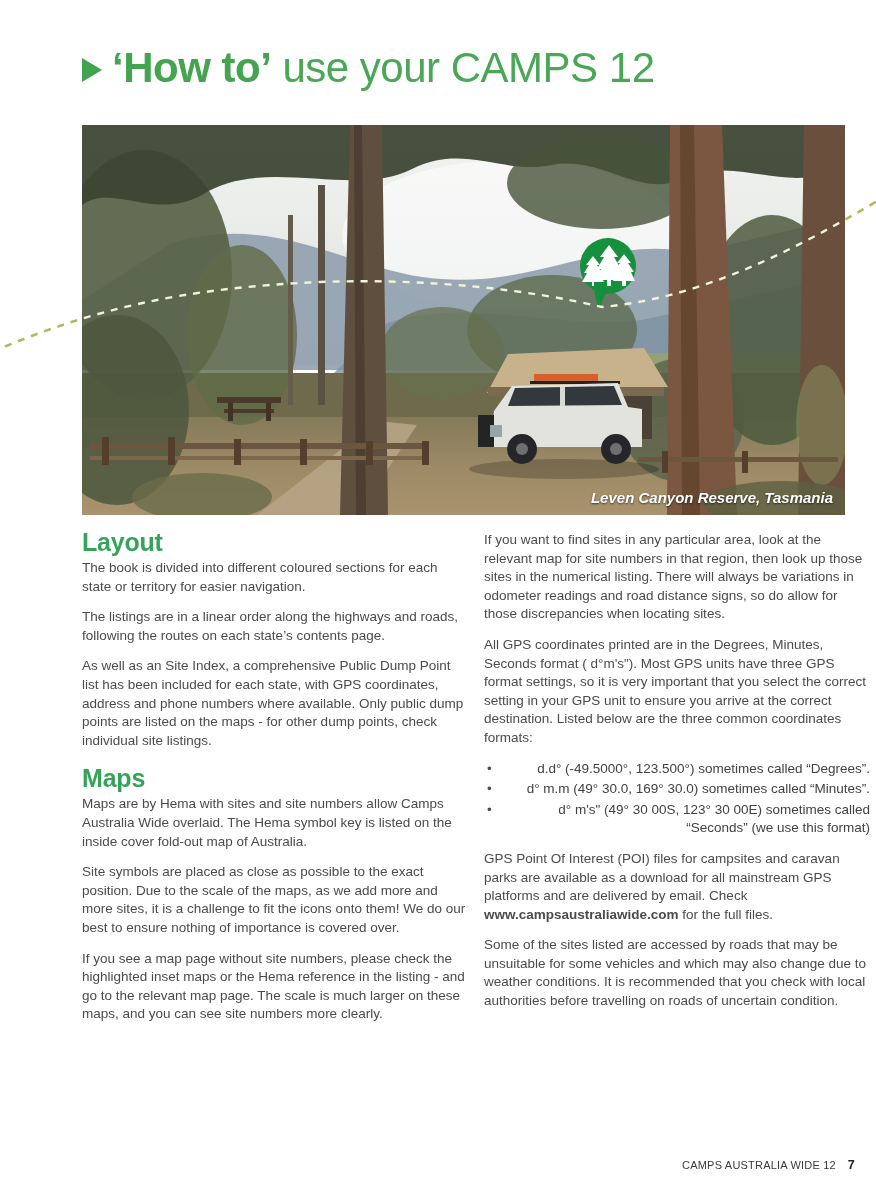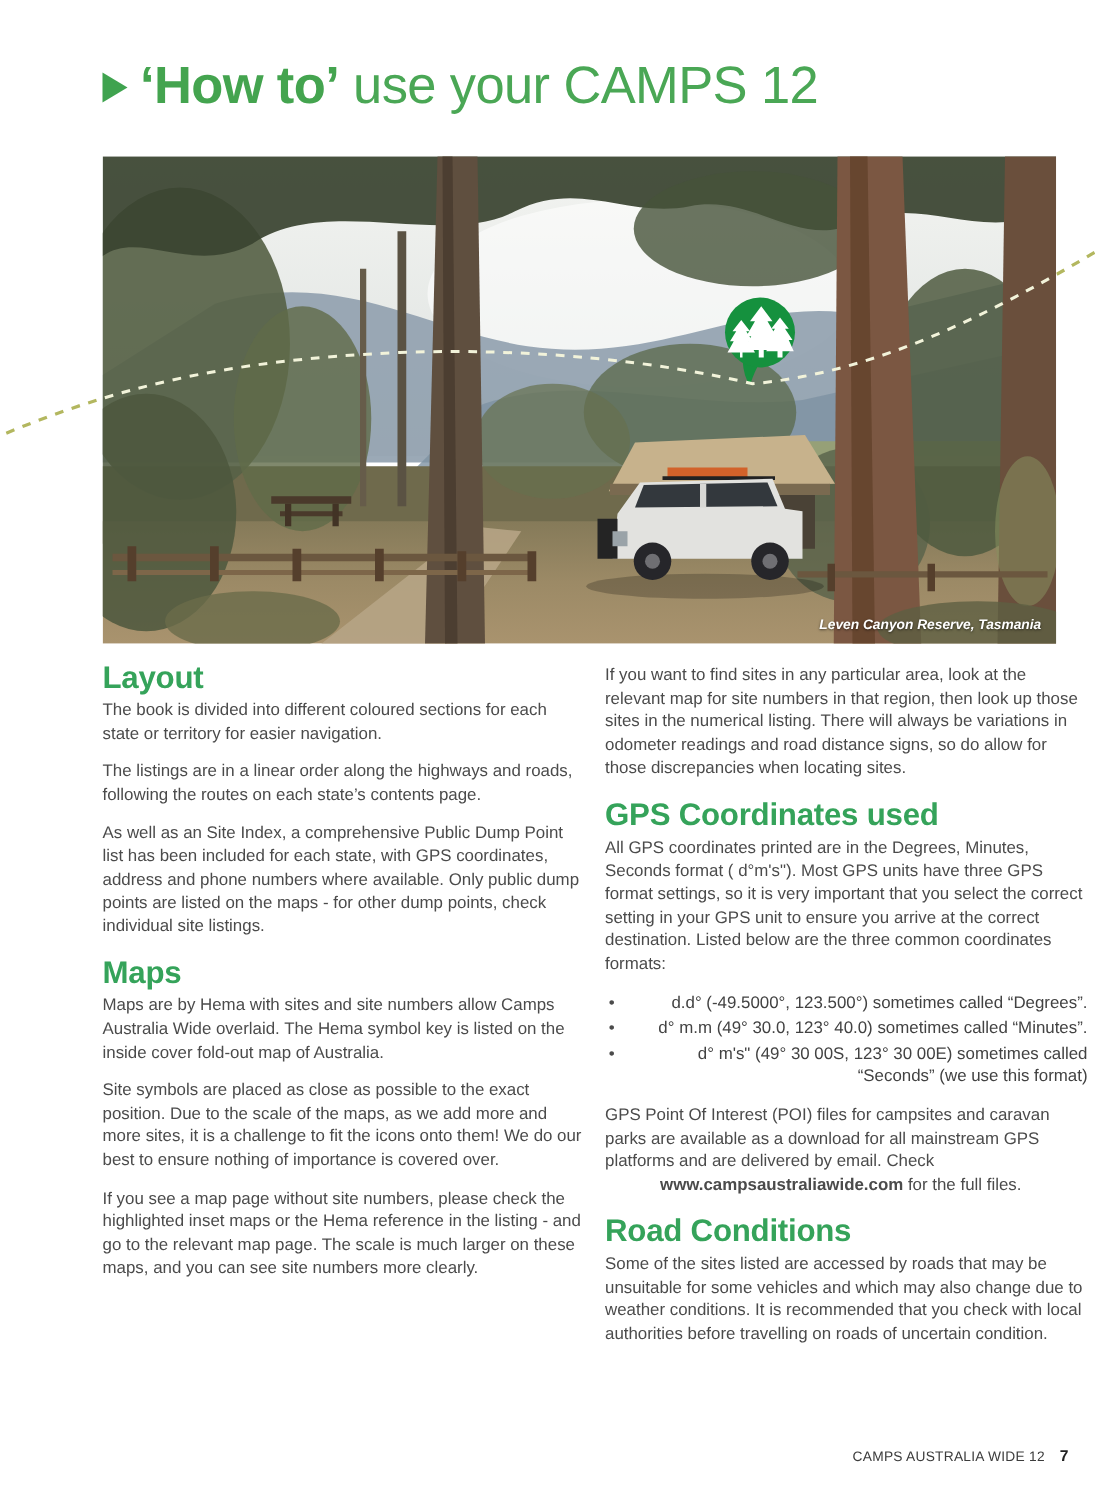--- a/index.html
+++ b/index.html
@@ -11,37 +11,37 @@
   .title-row { position:absolute; left:82px; top:44px; display:flex; align-items:center; }
   .tri { width:0; height:0; border-left:20px solid #3fa34f; border-top:12px solid transparent;
          border-bottom:12px solid transparent; margin-right:10px; margin-top:4px; }
   .title { font-size:42px; color:#44a44f; letter-spacing:-0.5px; white-space:nowrap; }
   .title .bold { font-weight:bold; }
   .title .light { font-weight:normal; color:#4aa755; }
 
   
   .photo { position:absolute; left:82px; top:125px; width:763px; height:390px; overflow:hidden; z-index:1; }
   .photo svg { display:block; }
-  .caption { position:absolute; right:12px; bottom:9px; color:#ffffff; font-size:11px;
+  .caption { position:absolute; right:12px; bottom:9px; color:#ffffff; font-size:15px;
              font-style:italic; font-weight:bold; text-shadow:0 1px 2px rgba(0,0,0,.6); z-index:2; }
 
   
   .route { position:absolute; left:0; top:0; width:876px; height:515px; z-index:3; pointer-events:none; }
 
   
   .col { position:absolute; top:531px; width:386px; color:#4b4b4b; font-size:13.5px; line-height:18.6px; }
   .col-left  { left:82px; }
   .col-right { left:484px; }
   .col p { margin-bottom:12px; }
   .col h3 { color:#35a35a; font-size:25px; line-height:22px; margin:17px 0 6px; letter-spacing:-0.2px; }
   .col .section:first-child h3 { margin-top:0; }
   ul.coords { list-style:none; margin:2px 0 12px; }
   ul.coords li { position:relative; padding-left:17px; margin-bottom:2px; color:#424242;text-align:right; }
   ul.coords li::before { content:"•"; position:absolute; left:3px; top:0; color:#4b4b4b; }
-  .b { font-weight:bold;margin-left:44px; }
+  .b { font-weight:bold; }
 
   
   .footer { position:absolute; right:21px; bottom:27px; font-size:11px; color:#3c3c3c; letter-spacing:0.2px; }
   .footer .pagenum { font-weight:bold; font-size:12.5px; margin-left:12px; color:#222; }
 </style>
 </head>
 <body>
 
 <div class="page">
 
@@ -181,31 +181,29 @@
     </div>
     <div class="section">
     </div>
   </div>
 
   <div class="col col-right">
     <div class="section">
       <p>If you want to find sites in any particular area, look at the relevant map for site numbers in that region, then look up those sites in the numerical listing. There will always be variations in odometer readings and road distance signs, so do allow for those discrepancies when locating sites.</p>
     </div>
     <div class="section">
-      <h3>GPS Coordinates used</h3>
       <p>All GPS coordinates printed are in the Degrees, Minutes, Seconds format ( d°m's"). Most GPS units have three GPS format settings, so it is very important that you select the correct setting in your GPS unit to ensure you arrive at the correct destination. Listed below are the three common coordinates formats:</p>
       <ul class="coords">
         <li>d.d° (-49.5000°, 123.500°) sometimes called “Degrees”.</li>
-        <li>d° m.m (49° 30.0, 123° 40.0) sometimes called “Minutes”.</li>
+        <li>d° m.m (49° 30.0, 169° 30.0) sometimes called “Minutes”.</li>
         <li>d° m's" (49° 30 00S, 123° 30 00E) sometimes called “Seconds” (we use this format)</li>
       </ul>
       <p><span>GPS Point Of Interest (POI) files for campsites and caravan parks are available as a download for all mainstream GPS platforms and are delivered by email. Check </span><span class="b">www.campsaustraliawide.com</span><span> for the full files.</span></p>
     </div>
     <div class="section">
-      <h3>Road Conditions</h3>
       <p>Some of the sites listed are accessed by roads that may be unsuitable for some vehicles and which may also change due to weather conditions. It is recommended that you check with local authorities before travelling on roads of uncertain condition.</p>
     </div>
   </div>
 
   <div class="footer">
     <span>CAMPS AUSTRALIA WIDE 12</span><span class="pagenum">7</span>
   </div>
 
 </div>
 

